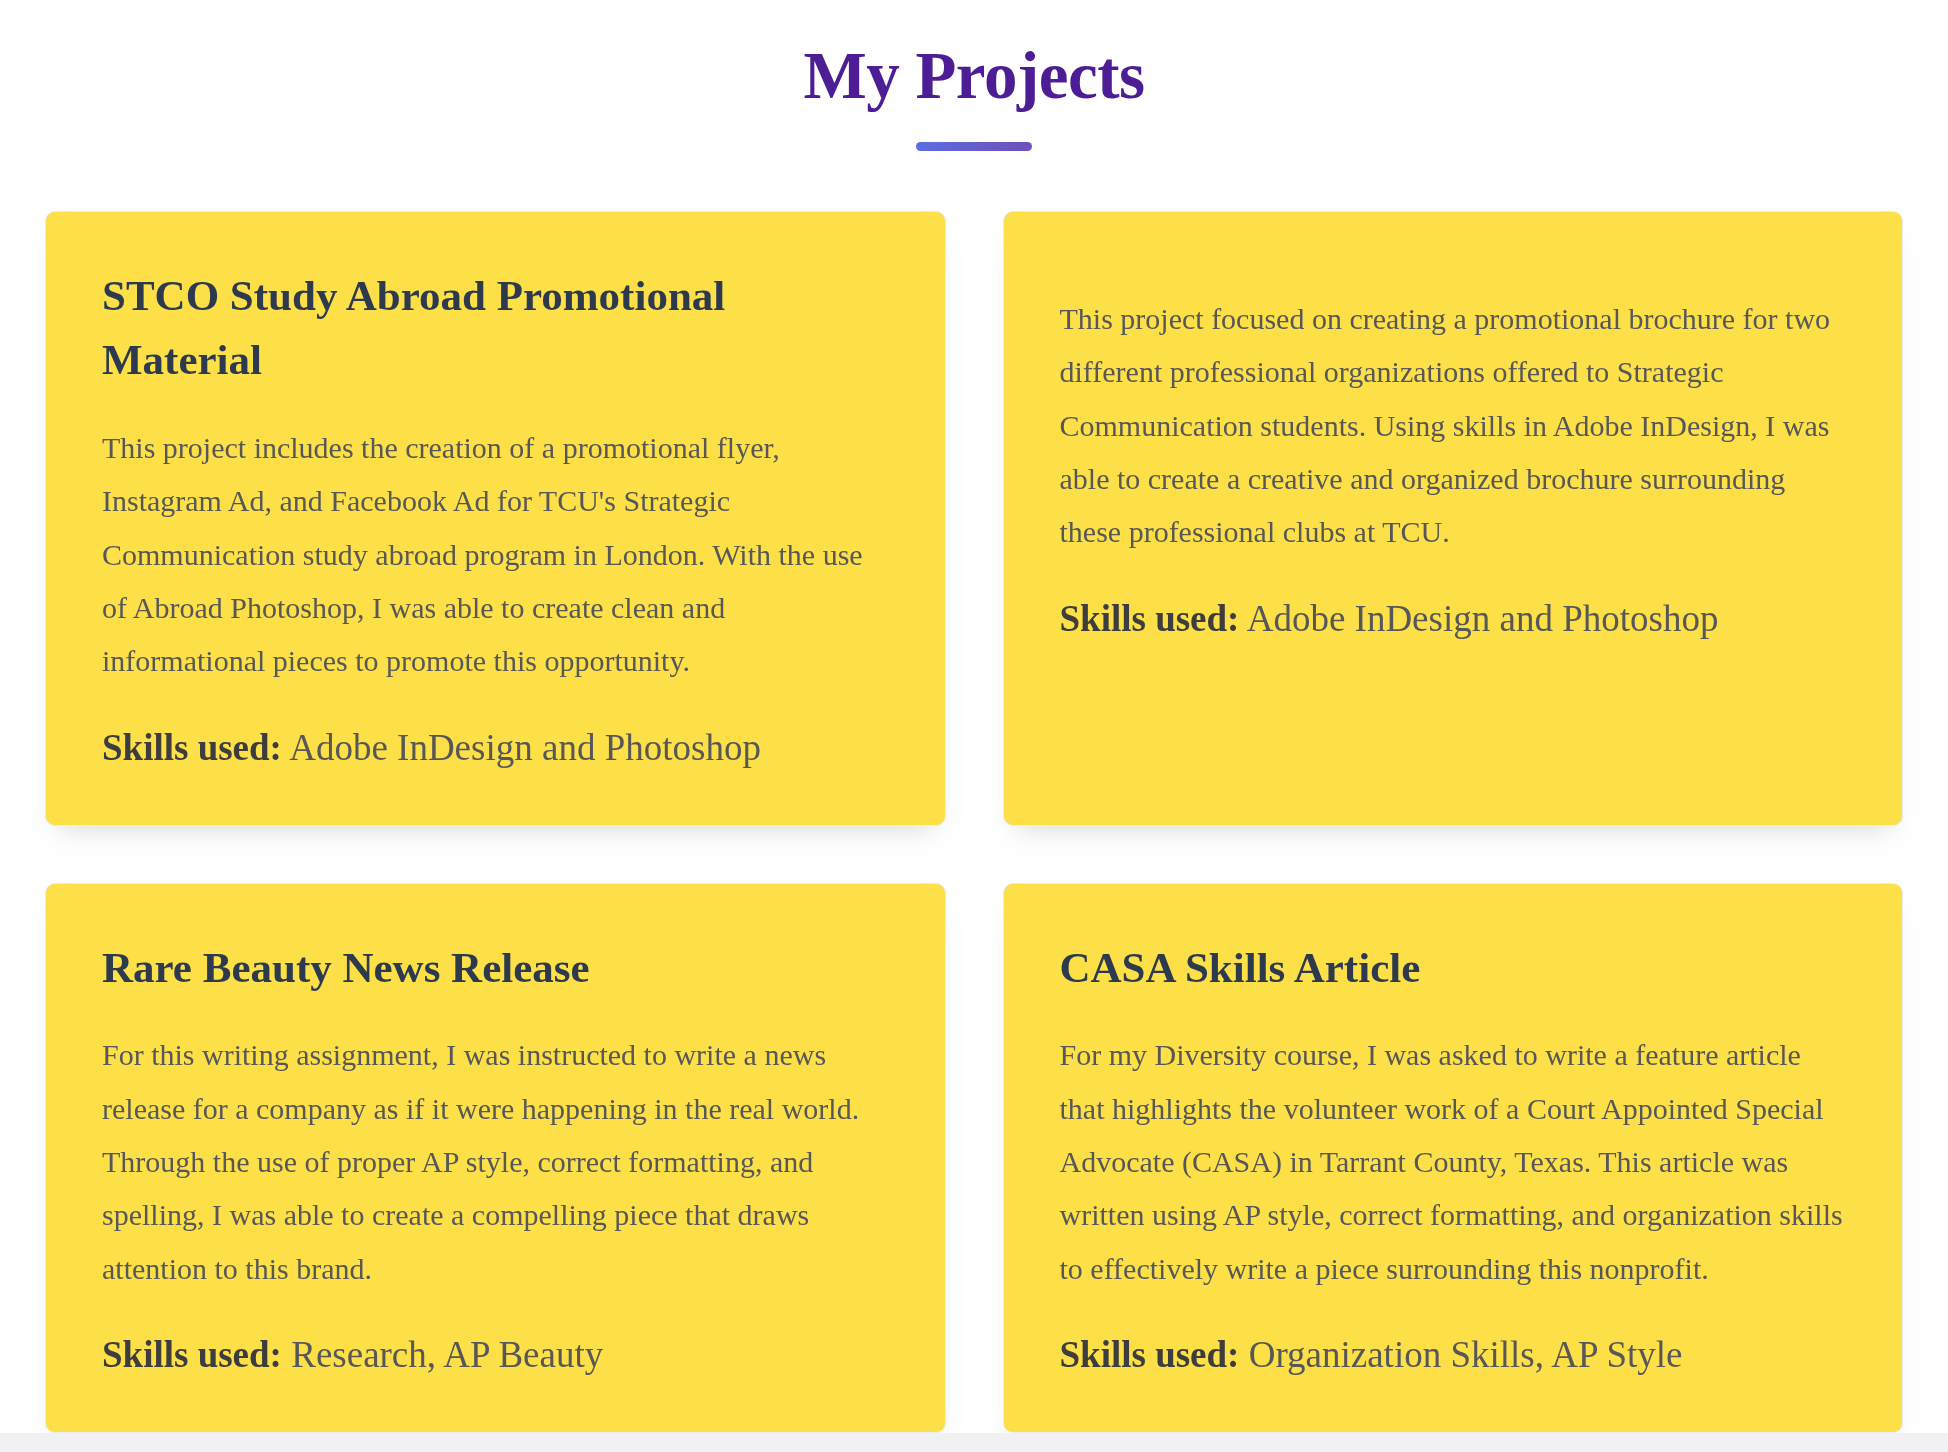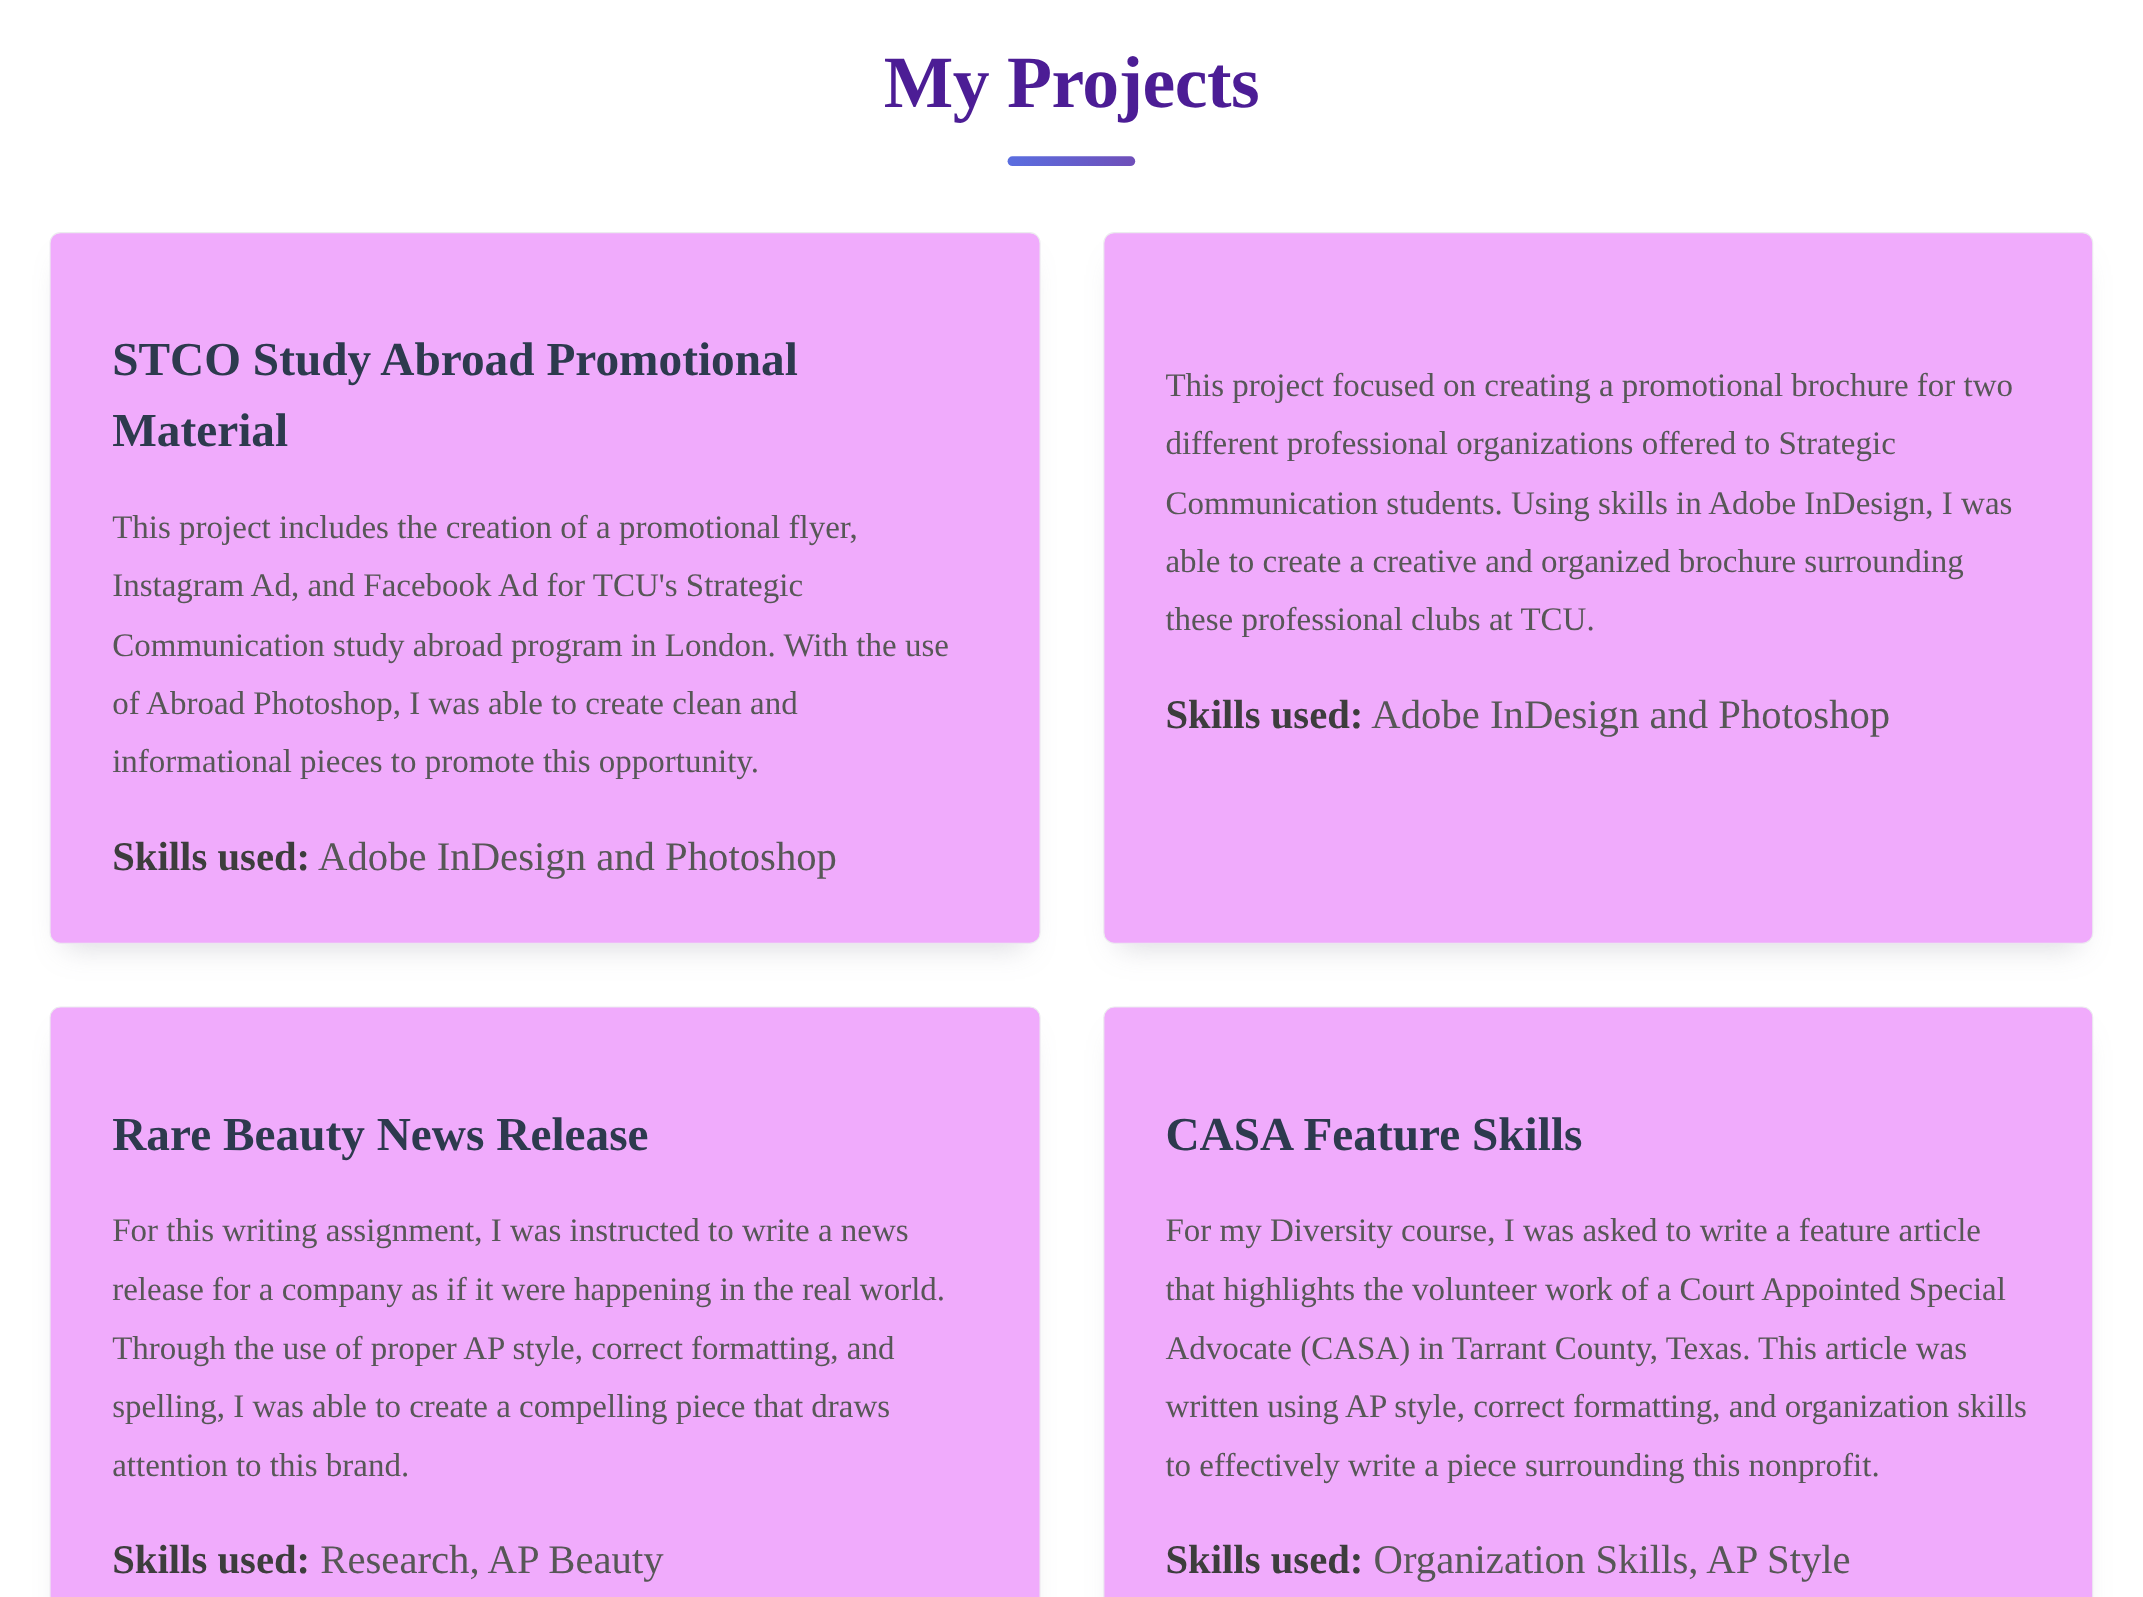--- a/index.html
+++ b/index.html
@@ -42,24 +42,24 @@
   
   .projects-grid {
     margin: 60px 45px 0 45px;
     display: grid;
     grid-template-columns: 1fr 1fr;
     column-gap: 57px;
     row-gap: 57px;
   }
 
   .card {
-    background: #f0abfc;
+    background: #fde047;
     border: 1px solid #ececef;
     border-radius: 10px;
-    padding: 84px 56px 56px 56px;
+    padding: 52px 56px 56px 56px;
     box-shadow: 0 16px 26px -14px rgba(140, 140, 155, 0.35);
   }
 
   .card-title {
     font-size: 43px;
     font-weight: 700;
     color: #2d3a4e;
     line-height: 1.5;
   }
 
@@ -119,21 +119,21 @@
     <article class="card">
       <h2 class="card-title">Rare Beauty News Release</h2>
       <p class="card-desc">For this writing assignment, I was instructed to write a news release for a company as if it were happening in the real world. Through the use of proper AP style, correct formatting, and spelling, I was able to create a compelling piece that draws attention to this brand.</p>
       <p class="card-skills">
         <strong>Skills used:</strong>
         <span>Research, AP Beauty</span>
       </p>
     </article>
 
     <article class="card">
-      <h2 class="card-title">CASA Feature Skills</h2>
+      <h2 class="card-title">CASA Skills Article</h2>
       <p class="card-desc">For my Diversity course, I was asked to write a feature article that highlights the volunteer work of a Court Appointed Special Advocate (CASA) in Tarrant County, Texas. This article was written using AP style, correct formatting, and organization skills to effectively write a piece surrounding this nonprofit.</p>
       <p class="card-skills">
         <strong>Skills used:</strong>
         <span>Organization Skills, AP Style</span>
       </p>
     </article>
 
   </section>
 </main>
 

